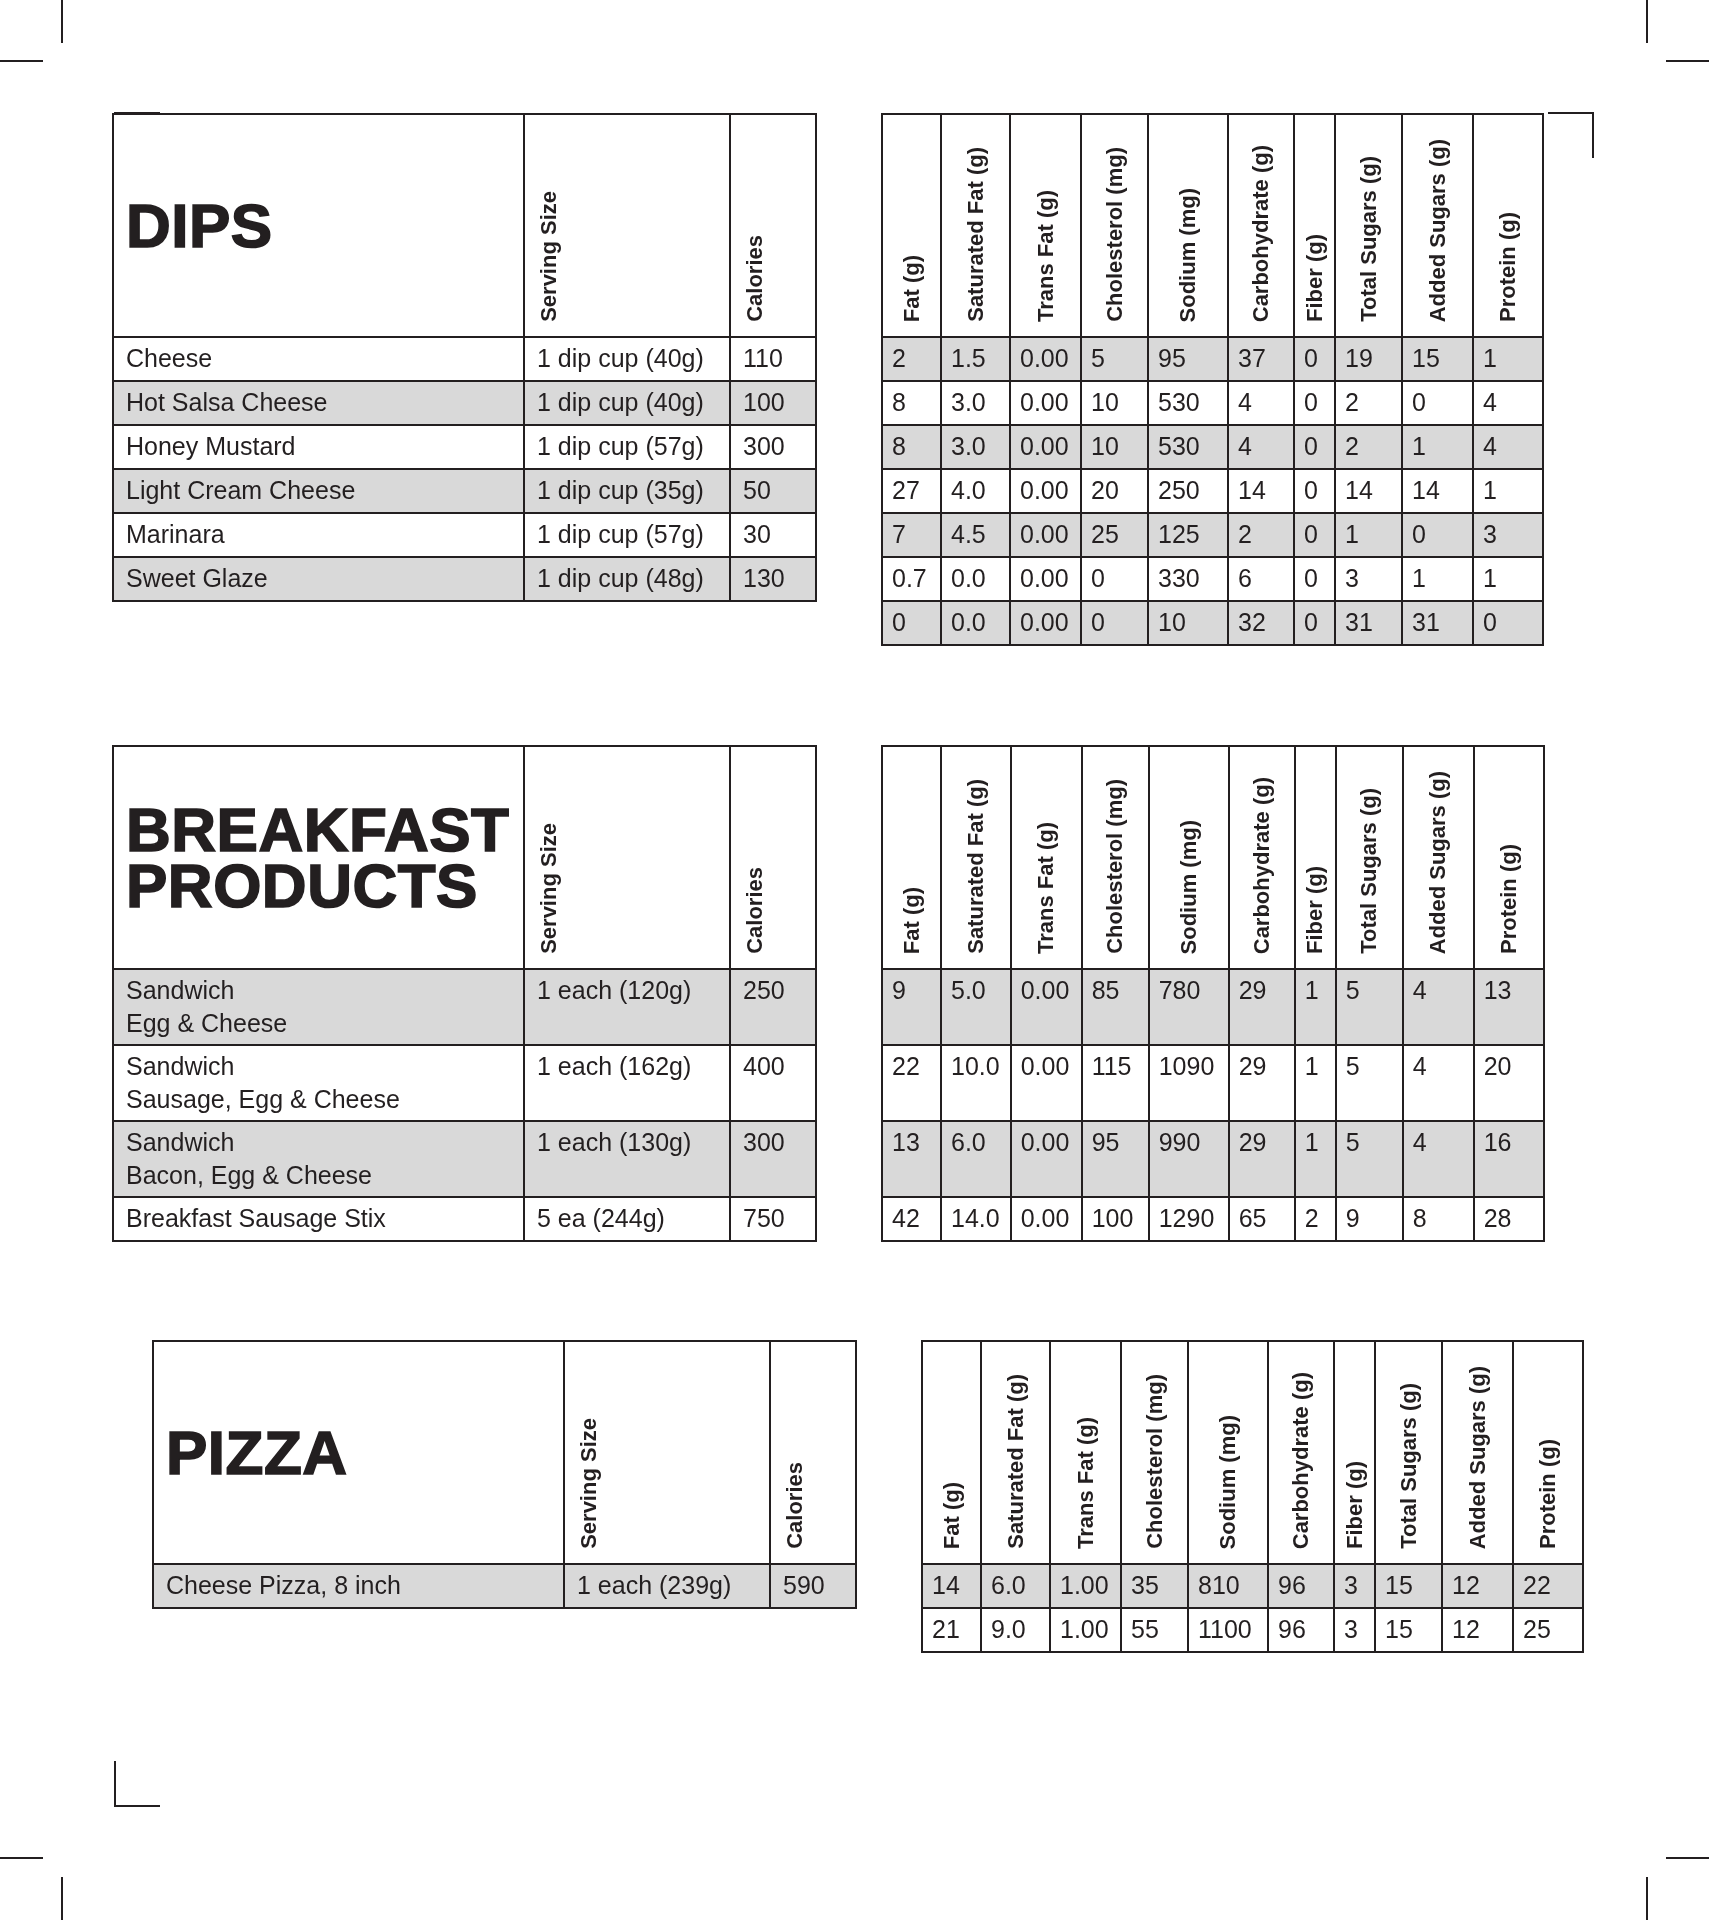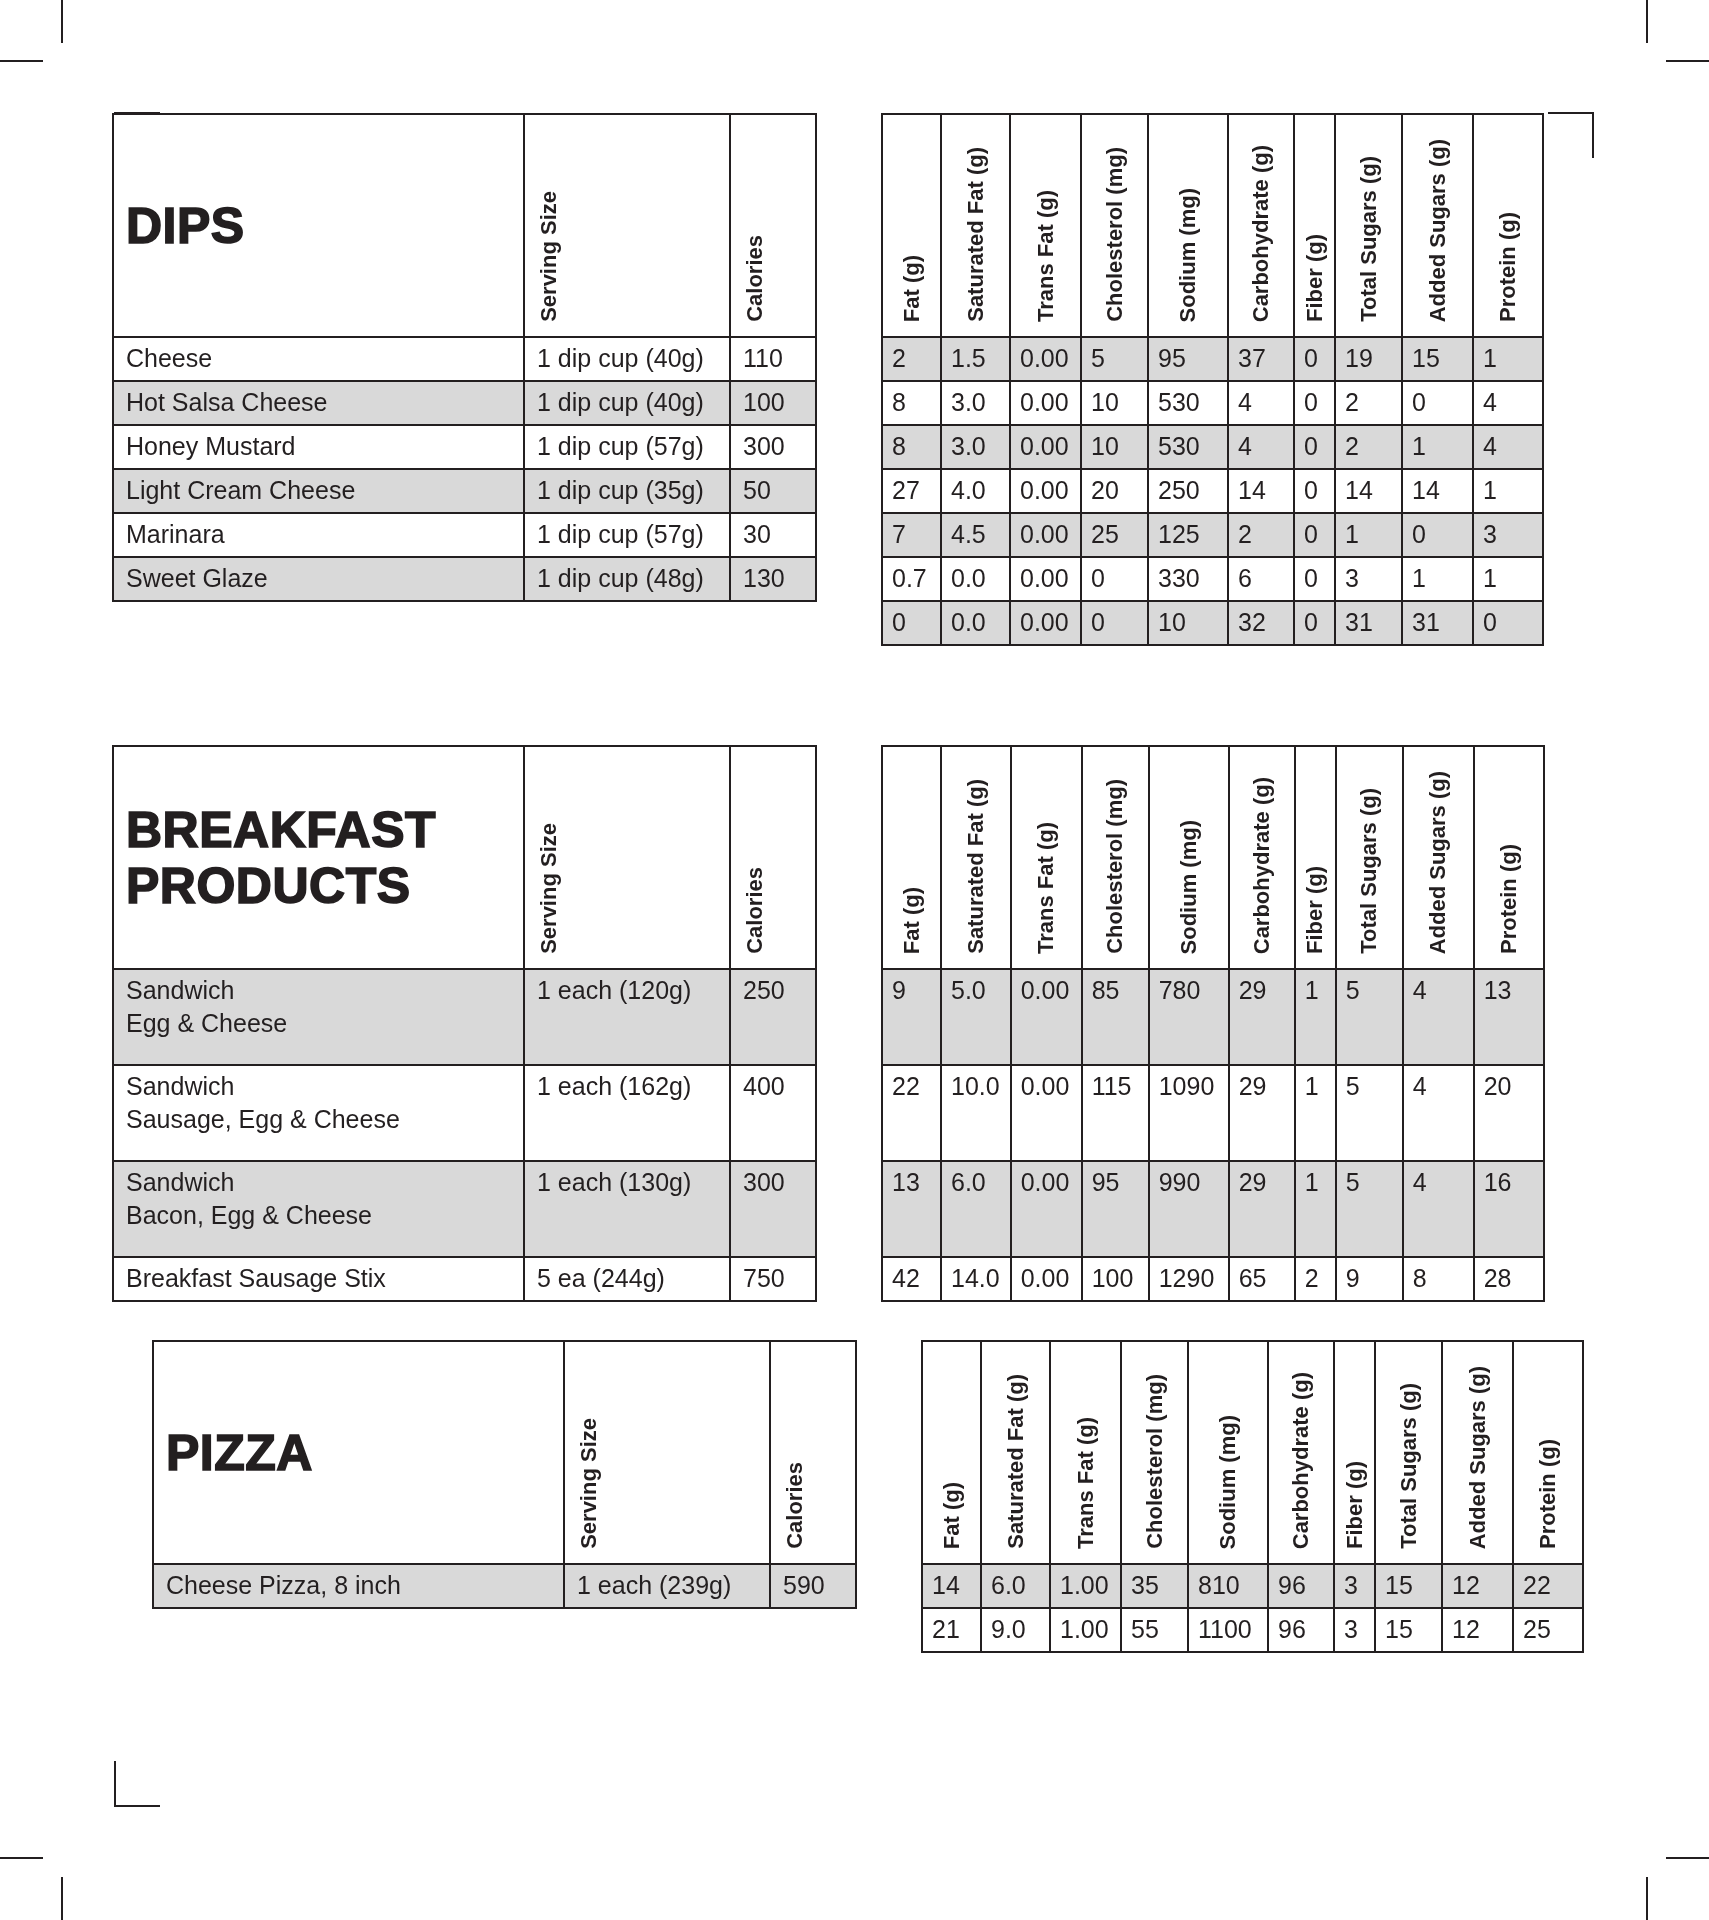--- a/index.html
+++ b/index.html
@@ -21,38 +21,38 @@
   .section{position:absolute;left:112px;display:flex;column-gap:64px;align-items:flex-start;}
   .section-0{top:113px;}
   .section-1{top:745px;}
   .section-2{top:1340px;padding-left:40px;}
   table.tbl{border-collapse:collapse;table-layout:fixed;}
   .tbl td{border:2px solid var(--ink);box-sizing:border-box;overflow:hidden;}
   
   .head-row td{height:223px;background:var(--paper);}
   .title-cell{vertical-align:middle;padding:0 10px 0 12px;}
   .title{
-    font-size:50px;font-weight:bold;line-height:56px;letter-spacing:.5px;
+    font-size:62px;font-weight:bold;line-height:56px;letter-spacing:.5px;
     -webkit-text-stroke:1.6px var(--ink);
   }
   .vcell{vertical-align:bottom;padding-bottom:10px;}
   .vcell.vleft{text-align:left;padding-left:12px;}
   .vcell.vcenter{text-align:center;}
   .vlabel{
     display:inline-block;
     writing-mode:vertical-rl;
     transform:rotate(180deg);
     white-space:nowrap;
     font-weight:bold;
     font-size:22px;
     line-height:24px;
   }
   
   .data-row td{height:44px;vertical-align:top;font-size:25px;line-height:33px;padding:4px 10px 2px 12px;}
-  .data-row.tall td{height:96px;}
+  .data-row.tall td{height:76px;}
   .data-row.gray td{background:var(--stripe);}
   .data-row.white td{background:var(--paper);}
   .name-cell{white-space:pre-line;}
   .num-cell{padding-left:9px !important;}
 </style>
 </head>
 <body>
 
 <div class="mark" style="left:61px;top:0;width:2px;height:43px;"></div>
 <div class="mark" style="left:0;top:60px;width:43px;height:2px;"></div>

